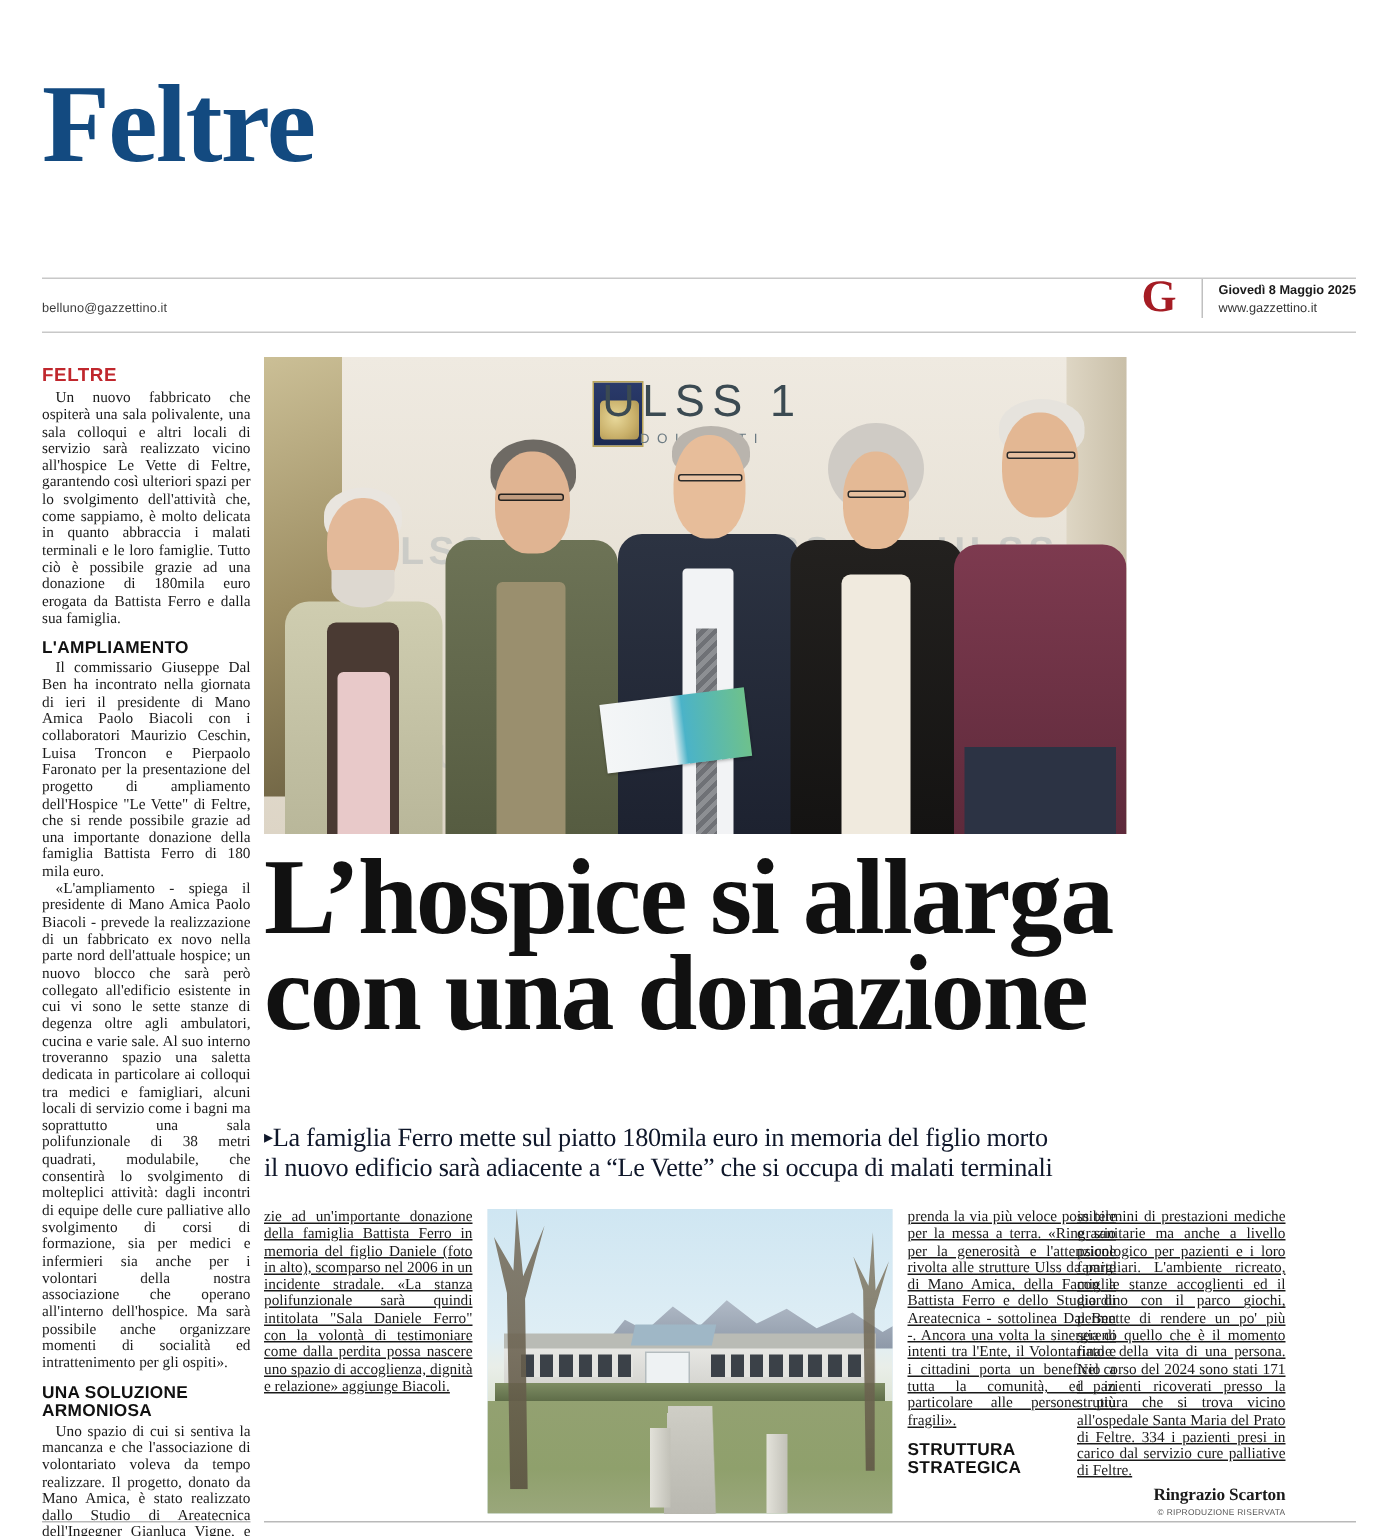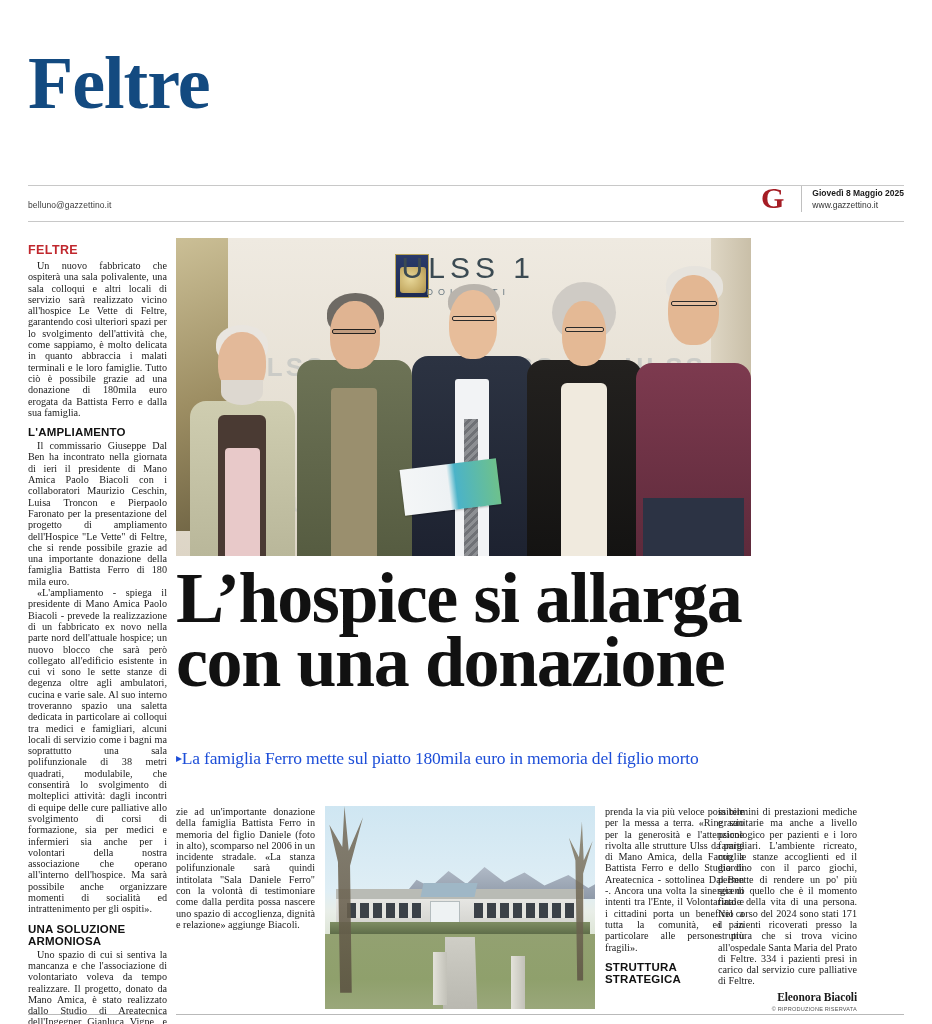--- a/index.html
+++ b/index.html
@@ -63,21 +63,21 @@
   .subhead {
     font-family:"Liberation Sans Narrow","Liberation Sans", sans-serif;
     font-weight:700; font-size:11.5px; letter-spacing:0.2px;
     color:#111; margin:8px 0 2px 0; text-transform:uppercase;
   }
   .body-s {
     font-size:10.2px; line-height:11.3px; text-align:justify;
     hyphens:auto; -webkit-hyphens:auto;
     margin:0 0 0 0; text-indent:9px;
   }
-  .body-s.noind { text-indent:0; }
+  .body-s.noind { text-indent:0;text-decoration:underline; }
 
   
   .photo-main {
     position:absolute; left:176px; top:238px; width:575px; height:318px;
     overflow:hidden; background:#cfc9bd;
   }
   .caption {
     position:absolute; left:176px; top:552px; width:728px;
     font-family:"Liberation Sans", sans-serif;
     font-size:8.6px; line-height:11px; color:#111;
@@ -90,21 +90,21 @@
   
   .headline {
     position:absolute; left:176px; top:566px; width:728px;
     font-family:"Liberation Serif", serif;
     font-weight:700; font-size:72px; line-height:0.89;
     letter-spacing:-1.4px; color:#111;
   }
   .summary {
     position:absolute; left:176px; top:748px; width:728px;
     font-family:"Liberation Serif", serif;
-    font-size:17.5px; line-height:20px; color:#1d4ed8; letter-spacing:-0.2px;
+    font-size:17.5px; line-height:20px; color:#0f172a; letter-spacing:-0.2px;
   }
   .tri { font-size:12px; vertical-align:2px; }
 
   
   .col { position:absolute; top:806px; width:139px; }
   .c2 { left:176px; }
   .c4 { left:605px; }
   .c5 { left:718px; }
 
   .photo-2 {
@@ -242,20 +242,21 @@
   </div>
 
 
   <div class="headline">
     <div>L’hospice si allarga</div>
     <div>con una donazione</div>
   </div>
 
   <div class="summary">
     <div><span class="tri">▸</span><span>La famiglia Ferro mette sul piatto 180mila euro in memoria del figlio morto</span></div>
+    <div>il nuovo edificio sarà adiacente a “Le Vette” che si occupa di malati terminali</div>
   </div>
 
   <div class="col c2">
     <p class="body-s noind">zie ad un'importante donazione della famiglia Battista Ferro in memoria del figlio Daniele (foto in alto), scomparso nel 2006 in un incidente stradale. «La stanza polifunzionale sarà quindi intitolata "Sala Daniele Ferro" con la volontà di testimoniare come dalla perdita possa nascere uno spazio di accoglienza, dignità e relazione» aggiunge Biacoli.</p>
   </div>
 
   <div class="photo-2">
     <div style="position:absolute;inset:0;background:linear-gradient(180deg,#cfe6f2 0%,#dfeef5 42%,#e9eee8 52%,#b9c79c 100%);"></div>
     <div style="position:absolute;left:28%;top:26%;width:74%;height:20%;background:linear-gradient(180deg,#b9c2ce,#8e99a8);clip-path:polygon(0% 100%,8% 52%,15% 70%,24% 30%,33% 62%,42% 20%,52% 58%,62% 34%,72% 66%,84% 40%,94% 72%,100% 55%,100% 100%);"></div>
     <div style="position:absolute;left:4%;top:44%;width:92%;height:18%;background:linear-gradient(180deg,#e9e9e6,#cfcfca);"></div>
@@ -273,18 +274,18 @@
     <div style="position:absolute;right:0%;top:6%;width:11%;height:80%;background:linear-gradient(180deg,rgba(132,122,100,.8),rgba(96,88,70,.9));clip-path:polygon(40% 100%,34% 26%,12% 12%,46% 24%,56% 2%,62% 26%,92% 14%,60% 34%,60% 100%);"></div>
   </div>
 
   <div class="col c4">
     <p class="body-s noind">prenda la via più veloce possibile per la messa a terra. «Ringrazio per la generosità e l'attenzione rivolta alle strutture Ulss da parte di Mano Amica, della Famiglia Battista Ferro e dello Studio di Areatecnica - sottolinea Dal Ben -. Ancora una volta la sinergia di intenti tra l'Ente, il Volontariato e i cittadini porta un beneficio a tutta la comunità, ed in particolare alle persone più fragili».</p>
     <div class="subhead">STRUTTURA STRATEGICA</div>
   </div>
 
   <div class="col c5">
     <p class="body-s noind">in termini di prestazioni mediche e sanitarie ma anche a livello psicologico per pazienti e i loro famigliari. L'ambiente ricreato, con le stanze accoglienti ed il giardino con il parco giochi, permette di rendere un po' più sereno quello che è il momento finale della vita di una persona. Nel corso del 2024 sono stati 171 i pazienti ricoverati presso la struttura che si trova vicino all'ospedale Santa Maria del Prato di Feltre. 334 i pazienti presi in carico dal servizio cure palliative di Feltre.</p>
-    <div class="byline">Eleonora Biacoli</div>
+    <div class="byline">Ringrazio Scarton</div>
     <div class="copyr">© RIPRODUZIONE RISERVATA</div>
   </div>
 
   <div class="botrule"></div>
 </div>
 
 </body></html>

